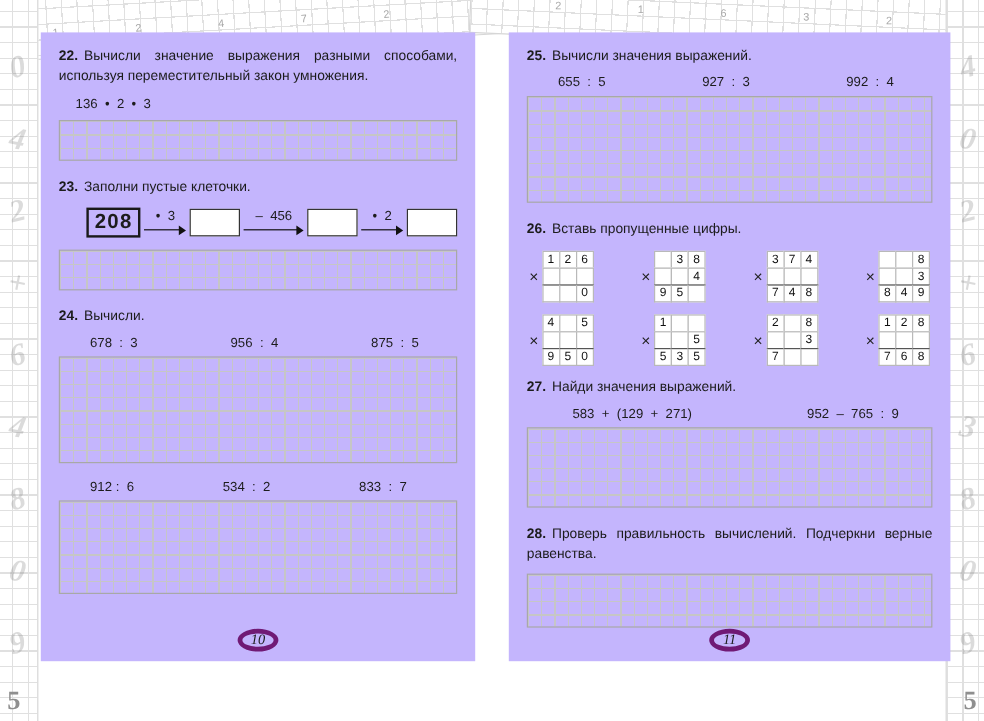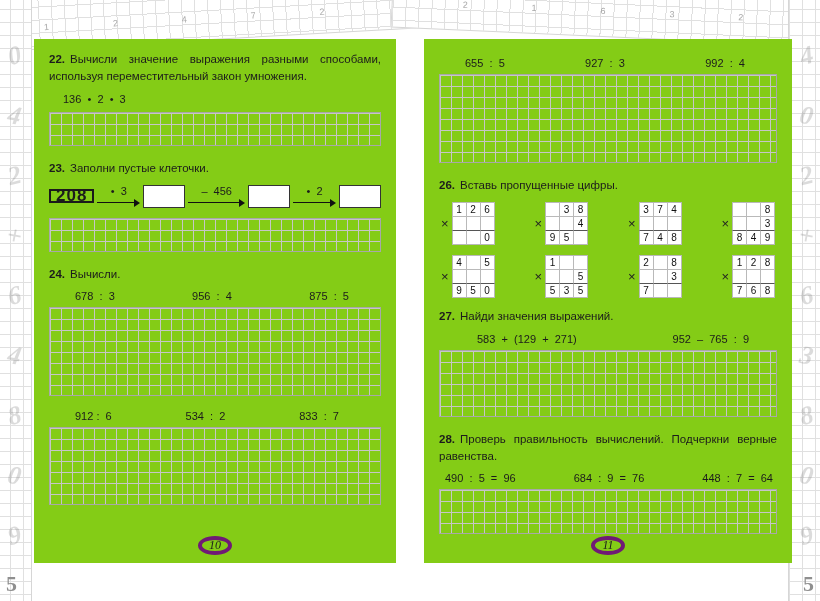--- a/index.html
+++ b/index.html
@@ -43,21 +43,21 @@
   .corner {
     position: absolute; bottom: 4px; z-index: 3;
     font-size: 22px; font-weight: bold; color: #8f8f8f;
     font-family: "Liberation Serif", serif;
   }
   .corner-left { left: 6px; }
   .corner-right { right: 6px; }
 
   
   .page {
-    position: absolute; top: 39px; height: 524px; background: #84cc16;
+    position: absolute; top: 27px; height: 524px; background: #c4b5fd;
     z-index: 2; padding: 12px 15px 34px;
   }
   .page-left  { left: 34px;  width: 362px; }
   .page-right { left: 424px; width: 368px; }
 
   .ex-head { margin: 0 0 7px; font-size: 11.5px; line-height: 1.5; text-align: justify; }
   .ex-num  { font-weight: bold; margin-right: 5px; }
 
   .expr-line { font-size: 11px; margin: 2px 0 7px 14px; white-space: pre; }
 
@@ -78,23 +78,23 @@
   }
   .h3 { height: 34px; }
   .h4 { height: 45px; }
   .h6 { height: 67px; }
   .h7 { height: 78px; }
   .h8 { height: 89px; }
 
   
   .flow { display: flex; align-items: center; margin: 8px 0 10px; }
   .start-box {
-    border: 2px solid #1a1a1a; padding: 0 5px; height: 14px;
+    border: 2px solid #1a1a1a; padding: 0 5px; height: 25px;
     display: flex; align-items: center;
-    font-size: 17px; font-weight: bold; letter-spacing: 1px; flex: none;
+    font-size: 17px; font-weight: bold; letter-spacing: 1px; flex: none; margin-left: 23px;
   }
   .flow-step { flex: 1 1 auto; display: flex; flex-direction: column; align-items: stretch; padding: 0 3px; }
   .flow-label { font-size: 11px; text-align: center; margin-bottom: 1px; white-space: pre; }
   .flow-arrow { position: relative; height: 9px; }
   .flow-arrow::before { content: ""; position: absolute; left: 0; right: 5px; top: 4px; height: 1px; background: #111; }
   .flow-arrow::after  {
     content: ""; position: absolute; right: 0; top: 1px;
     border-left: 6px solid #111; border-top: 4px solid transparent; border-bottom: 4px solid transparent;
   }
   .flow-box { width: 42px; height: 23px; border: 1px solid #333; background: #fff; flex: none; }
@@ -219,20 +219,23 @@
     </div>
   <div class="grid-area h7"></div>
 
   <div class="page-num">
     <span>10</span>
   </div>
 </section>
 
 <section class="page page-right">
 
+  <p class="ex-head">
+    <span class="ex-num">25.</span><span>Вычисли значения выражений.</span>
+  </p>
   <div class="expr-row pad-a">
       <span class="expr">655  :  5</span>
       <span class="expr">927  :  3</span>
       <span class="expr">992  :  4</span>
     </div>
   <div class="grid-area h8"></div>
 
   <p class="ex-head">
     <span class="ex-num">26.</span><span>Вставь пропущенные цифры.</span>
   </p>
@@ -406,23 +409,18 @@
   </p>
   <div class="expr-row pad-c">
       <span class="expr">583  +  (129  +  271)</span>
       <span class="expr">952  –  765  :  9</span>
     </div>
   <div class="grid-area h6"></div>
 
   <p class="ex-head">
     <span class="ex-num">28.</span><span>Проверь правильность вычислений. Подчеркни верные равенства.</span>
   </p>
-  <div class="expr-row pad-d">
-      <span class="expr">490  :  5  =  96</span>
-      <span class="expr">684  :  9  =  76</span>
-      <span class="expr">448  :  7  =  64</span>
-    </div>
   <div class="grid-area h4"></div>
 
   <div class="page-num">
     <span>11</span>
   </div>
 </section>
 
 </body></html>

